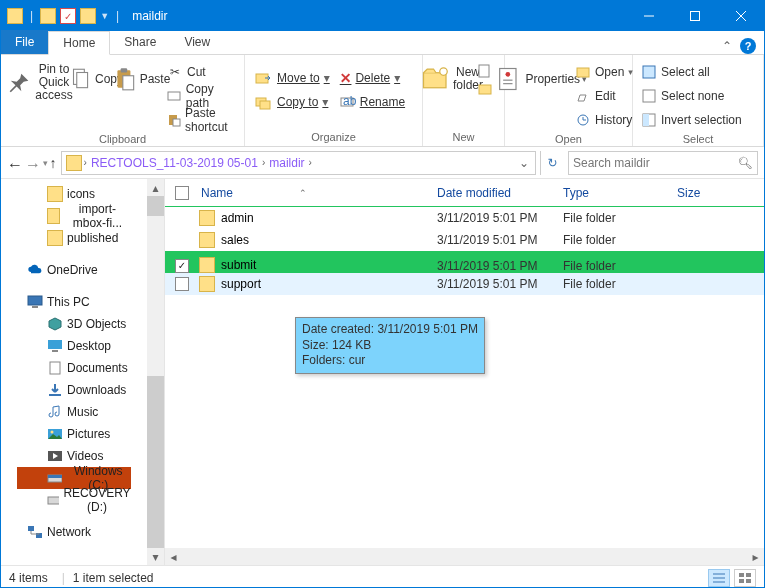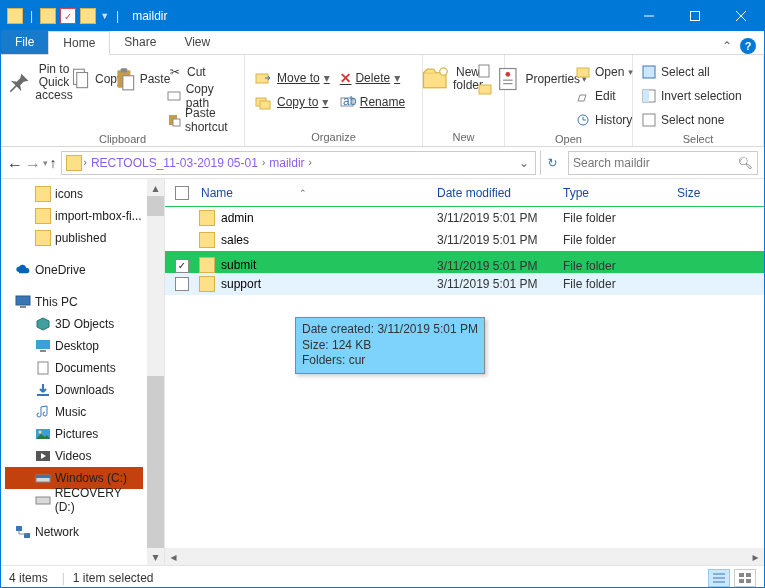--- a/index.html
+++ b/index.html
@@ -32,21 +32,21 @@
   .navrow { height: 32px; display:flex; align-items:center; gap:4px; padding: 0 6px; background:#fff; border-bottom: 1px solid #e5e5e5;}
   .nav-arrows { display:flex; align-items:center; gap:2px; color:#888;}
   .nav-arrows .en { color:#333; }
   .addrbar { flex:1; height:24px; border:1px solid #ccc; display:flex; align-items:center; padding: 0 2px; }
   .addrbar .crumb { display:flex; align-items:center; gap:2px; padding: 0 4px; color:#8b5cf6;}
   .addrbar .chev { color:#666; font-size:10px; }
   .refresh { width:24px;height:24px;border-left:1px solid #ccc;display:flex;align-items:center;justify-content:center;color:#3a76b5;}
   .searchbox { width: 190px; height:24px; border:1px solid #ccc; display:flex; align-items:center; padding: 0 4px; color:#777; }
   .searchbox .mag { margin-left:auto; color:#666; }
   .main { display:flex; height: calc(588px - 30px - 24px - 92px - 32px - 24px); }
-  .tree { width: 164px; border-right:1px solid #e5e5e5; overflow:hidden; padding: 4px 4px; }
+  .tree { width: 164px; border-right:1px solid #e5e5e5; overflow:hidden; padding: 4px 16px; text-align: center; }
   .tree-item { display:flex; align-items:center; gap:4px; height: 22px; padding-left: 10px; color:#222;}
   .tree-item.indent1 { padding-left: 30px; }
   .tree-item.sel { background:#c2410c; }
   .tree-folder { width:16px;height:16px;background:#ffe088;border:1px solid #d8b44a;}
   .tree-spacer { height: 10px; }
   .filepane { flex:1; position:relative; }
   .cols { display:flex; height: 28px; border-bottom:1px solid #22c55e; align-items:center; color:#13499f; }
   .col-check { width: 34px; display:flex; justify-content:center; }
   .col-name { width: 238px; padding-left: 2px; display:flex; align-items:center; gap:6px;}
   .col-date { width: 126px; }
@@ -304,32 +304,32 @@
               <svg width="14" height="14">
                 <rect x="1" y="1" width="12" height="12" fill="#cce8ff" stroke="#3a76b5"></rect>
               </svg>
             </span>
             <span>Select all</span>
           </div>
         <div class="small-row">
             <span class="ic">
               <svg width="14" height="14">
                 <rect x="1" y="1" width="12" height="12" fill="#fff" stroke="#888"></rect>
-                <rect x="1" y="1" width="6" height="12" fill="#cce8ff"></rect>
-              </svg>
-            </span>
-            <span>Invert selection</span>
+              </svg>
+            </span>
+            <span>Select none</span>
           </div>
         <div class="small-row">
             <span class="ic">
               <svg width="14" height="14">
                 <rect x="1" y="1" width="12" height="12" fill="#fff" stroke="#888"></rect>
-              </svg>
-            </span>
-            <span>Select none</span>
+                <rect x="1" y="1" width="6" height="12" fill="#cce8ff"></rect>
+              </svg>
+            </span>
+            <span>Invert selection</span>
           </div>
       </div>
     </div>
     <div class="group-label">Select</div>
   </div>
 </div>
 
 <div class="navrow">
   <div class="nav-arrows">
     <span class="en" style="font-size:16px">←</span>

